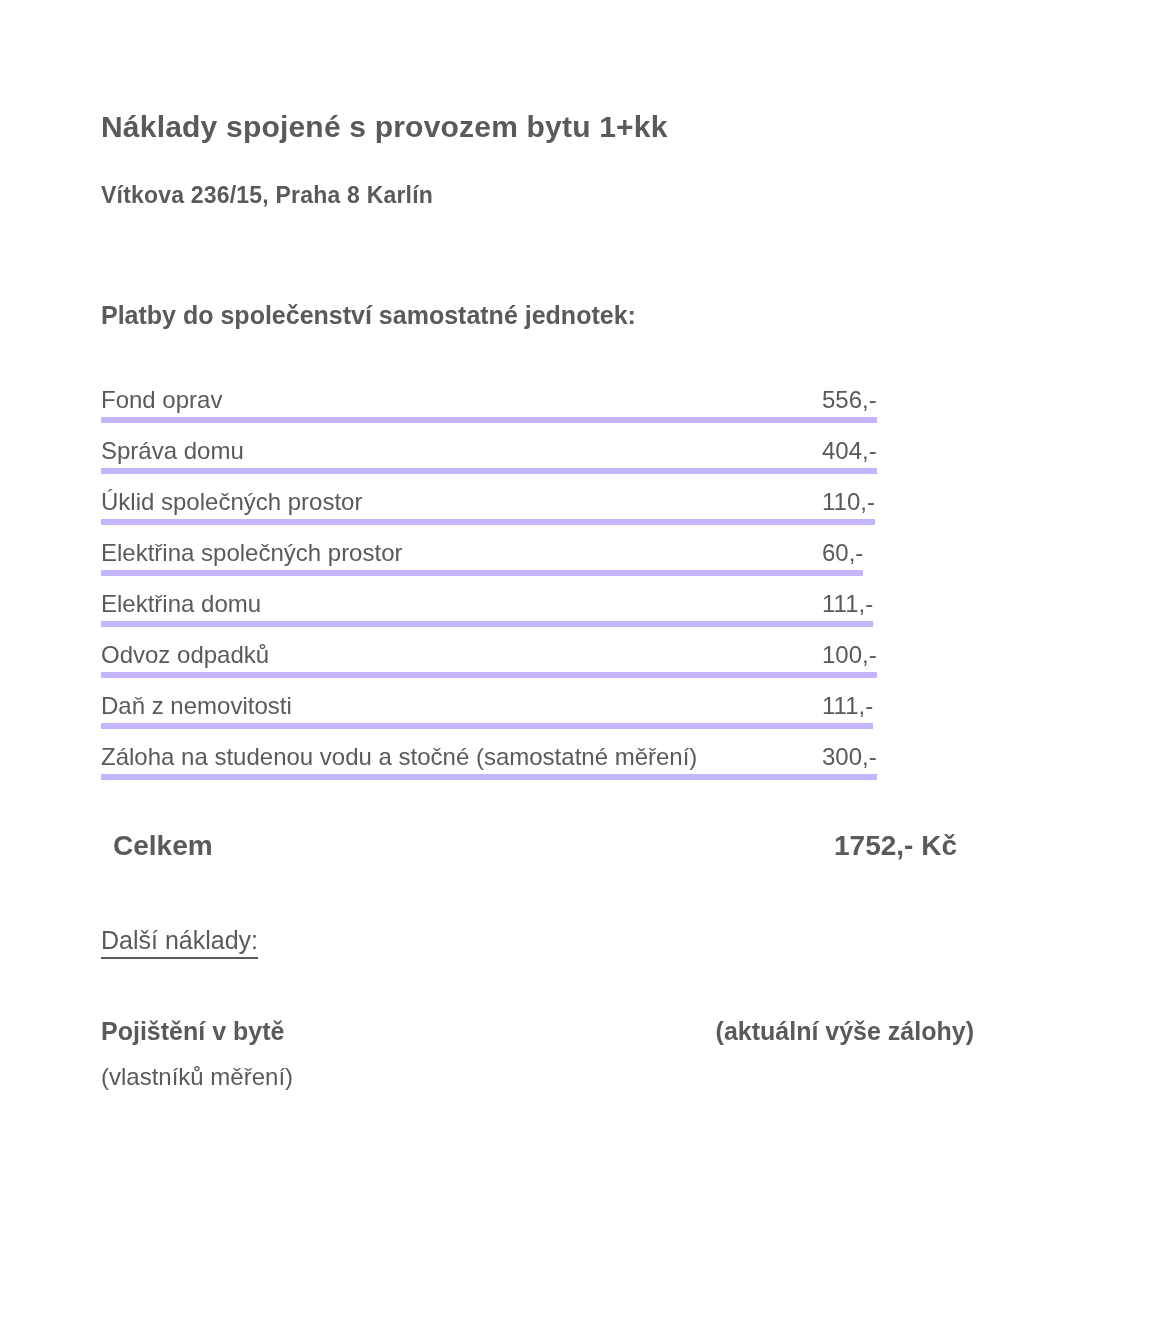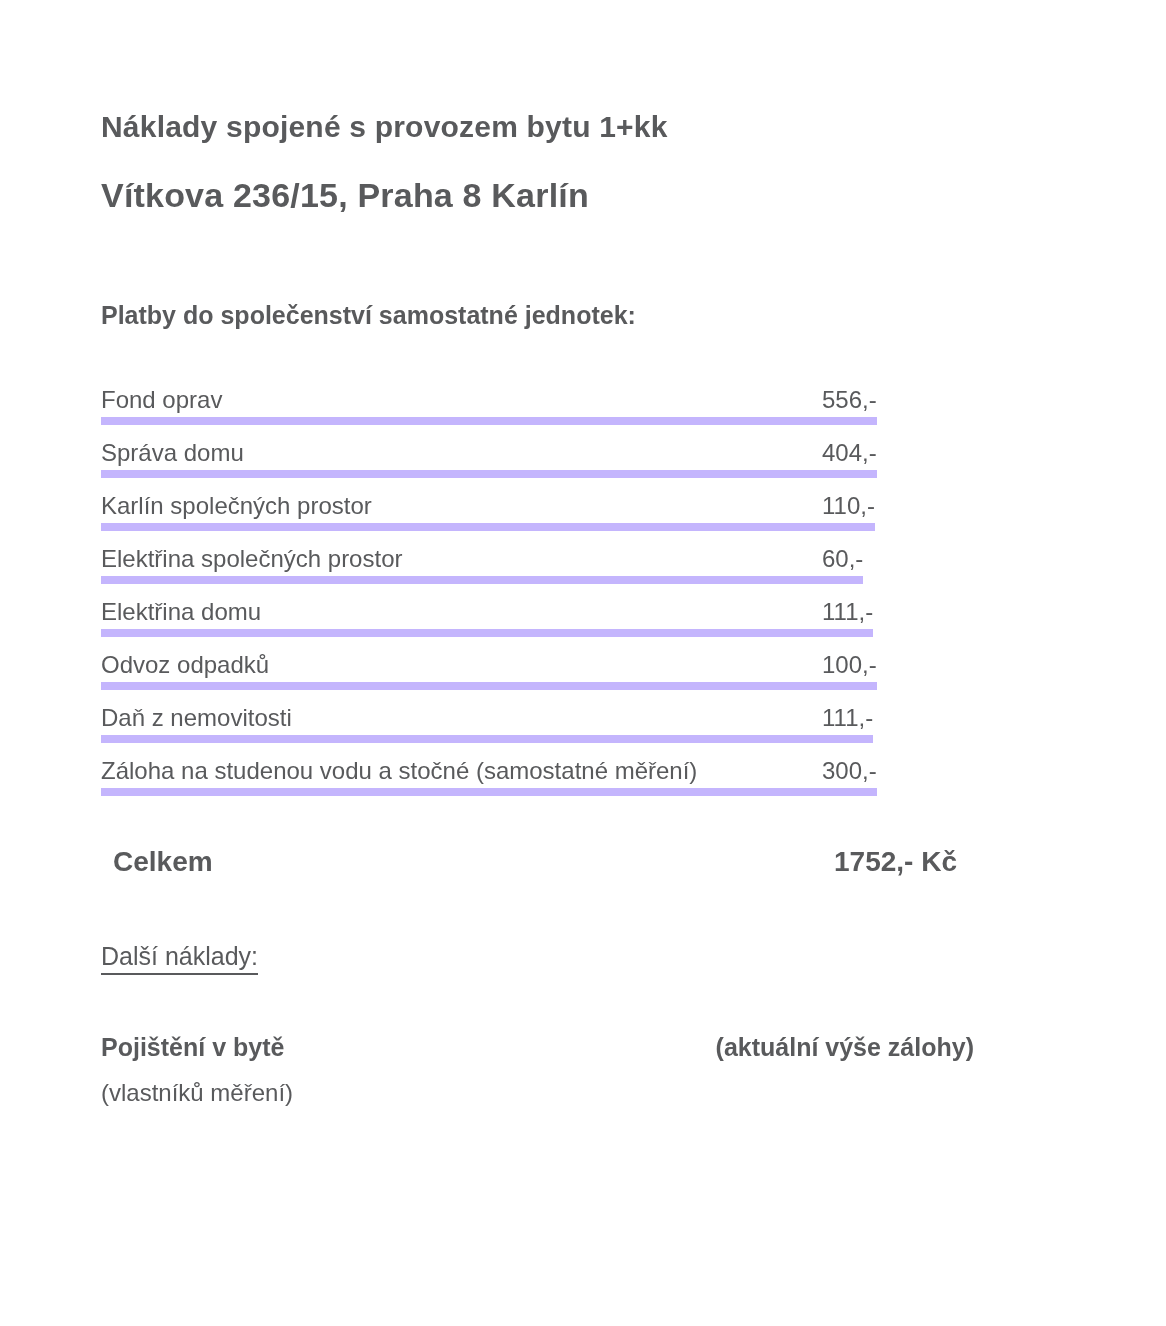--- a/index.html
+++ b/index.html
@@ -19,41 +19,41 @@
     overflow: hidden;
   }
   .doc-title {
     font-size: 30px;
     font-weight: bold;
     line-height: 34px;
     margin: 0 0 34px 0;
     letter-spacing: 0.2px;
   }
   .doc-subtitle {
-    font-size: 34px;
+    font-size: 23px;
     font-weight: bold;
     line-height: 34px;
     margin: 8px 0 0 0;
     letter-spacing: 0.2px;
   }
   .section-heading {
     font-size: 25px;
     font-weight: bold;
     line-height: 28px;
     margin: 89px 0 0 0;
   }
   .cost-table {
     margin-top: 58px;
   }
   .row {
     margin-bottom: 15px;
   }
   .row-line {
     display: inline-block;
-    border-bottom: 8px solid #c4b5fd;
+    border-bottom: 6px solid #c4b5fd;
     padding-bottom: 2px;
     line-height: 25px;
   }
   .cell-label {
     display: inline-block;
     vertical-align: baseline;
     width: 721px;
     font-size: 24px;
     white-space: nowrap;
   }
@@ -128,21 +128,21 @@
         <span class="cell-label">Fond oprav</span><span class="cell-value">556,-</span>
       </span>
     </div>
     <div class="row">
       <span class="row-line">
         <span class="cell-label">Správa domu</span><span class="cell-value">404,-</span>
       </span>
     </div>
     <div class="row">
       <span class="row-line">
-        <span class="cell-label">Karlín společných prostor</span><span class="cell-value">110,-</span>
+        <span class="cell-label">Úklid společných prostor</span><span class="cell-value">110,-</span>
       </span>
     </div>
     <div class="row">
       <span class="row-line">
         <span class="cell-label">Elektřina společných prostor</span><span class="cell-value">60,-</span>
       </span>
     </div>
     <div class="row">
       <span class="row-line">
         <span class="cell-label">Elektřina domu</span><span class="cell-value">111,-</span>

